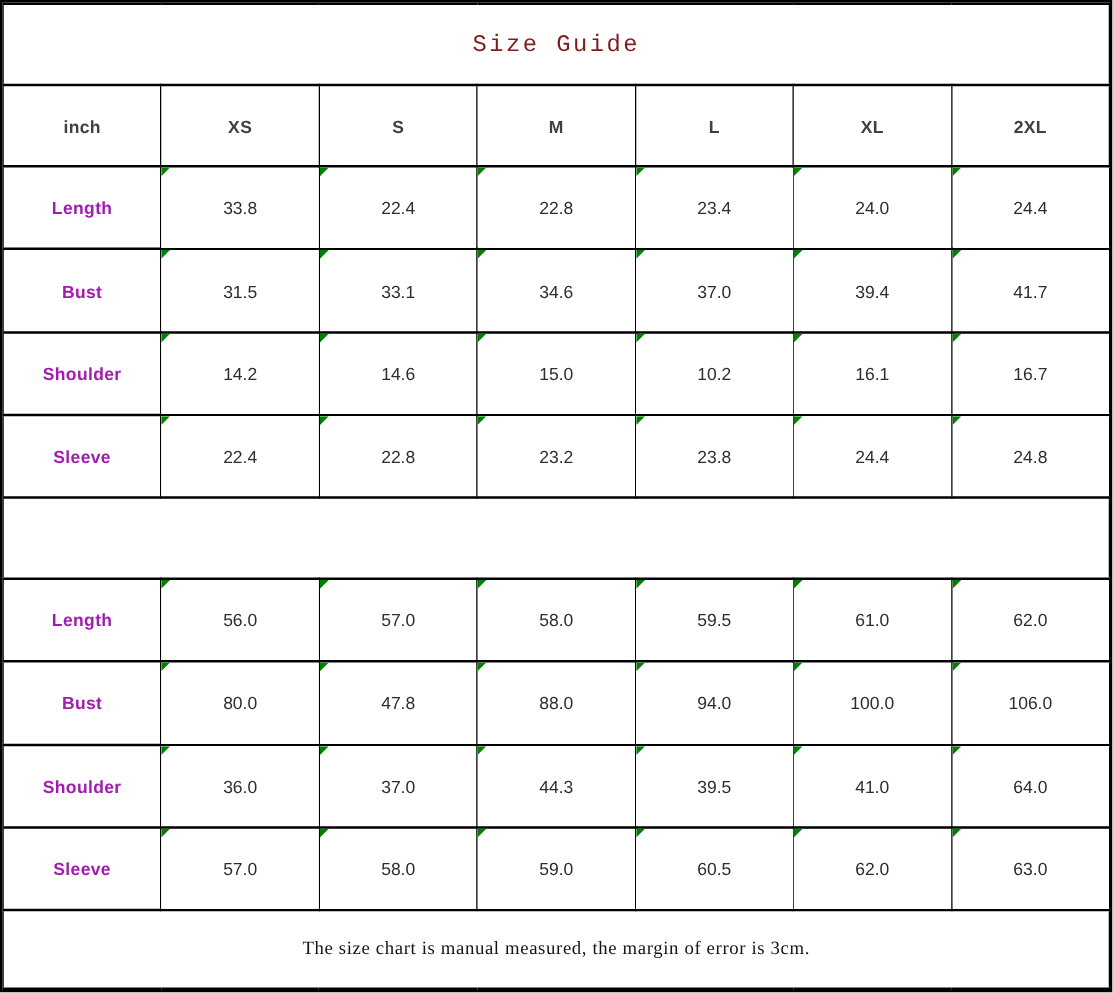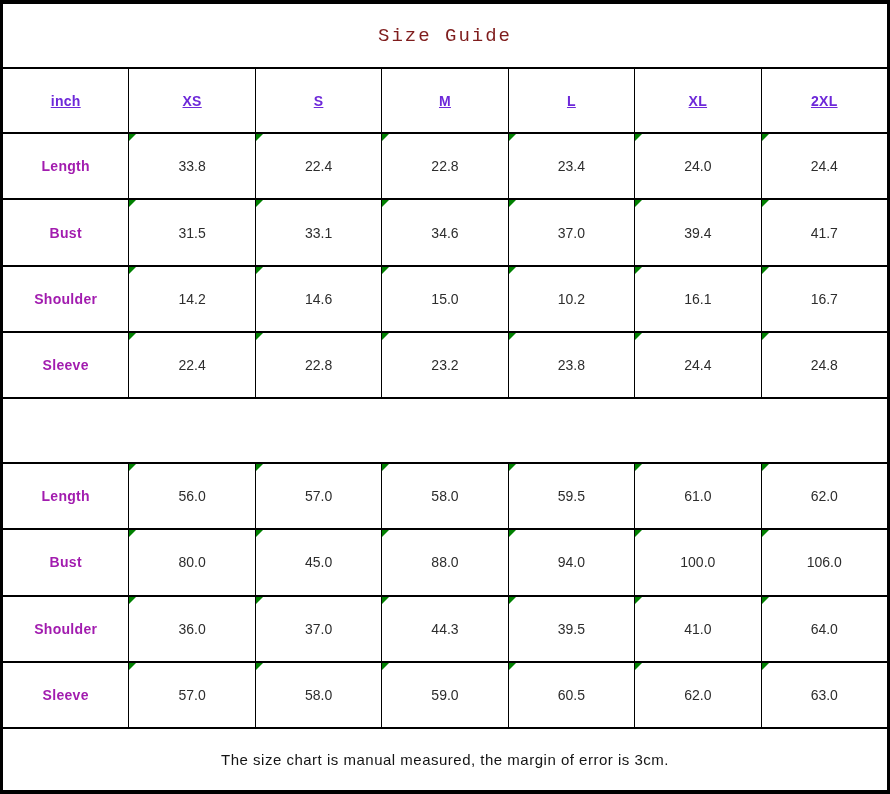--- a/index.html
+++ b/index.html
@@ -39,23 +39,22 @@
     font-family: "Liberation Mono", "DejaVu Sans Mono", monospace;
     font-size: 19px;
     font-weight: normal;
     letter-spacing: 2px;
     color: #7f1d1d;
   }
   th.unit-cell, th.size-cell {
     height: 58px;
     font-size: 14px;
     font-weight: bold;
-    color: #6d28d9;
+    color: #404040;
     letter-spacing: 0.3px;
-    text-decoration: underline;
   }
   th.label-cell {
     height: 59px;
     font-size: 14px;
     font-weight: bold;
     color: #a21caf;
     letter-spacing: 0.3px;
   }
   td.value-cell {
     position: relative;
@@ -70,21 +69,21 @@
     width: 0;
     height: 0;
     border-top: 7px solid var(--flag-green, #008000);
     border-right: 7px solid transparent;
   }
   td.spacer-cell {
     height: 58px;
   }
   td.footer-cell {
     height: 56px;
-    font-family: Liberation Sans, sans-serif;
+    font-family: Liberation Serif, serif;
     font-size: 15px;
     color: #141414;
     letter-spacing: 0.5px;
   }
 </style>
 </head>
 <body>
 
 <div class="sheet">
   <table class="size-guide">
@@ -154,21 +153,21 @@
       <td class="value-cell"><span class="corner-flag"></span><span>57.0</span></td>
       <td class="value-cell"><span class="corner-flag"></span><span>58.0</span></td>
       <td class="value-cell"><span class="corner-flag"></span><span>59.5</span></td>
       <td class="value-cell"><span class="corner-flag"></span><span>61.0</span></td>
       <td class="value-cell"><span class="corner-flag"></span><span>62.0</span></td>
     </tr>
 
     <tr>
       <th class="label-cell">Bust</th>
       <td class="value-cell"><span class="corner-flag"></span><span>80.0</span></td>
-      <td class="value-cell"><span class="corner-flag"></span><span>45.0</span></td>
+      <td class="value-cell"><span class="corner-flag"></span><span>47.8</span></td>
       <td class="value-cell"><span class="corner-flag"></span><span>88.0</span></td>
       <td class="value-cell"><span class="corner-flag"></span><span>94.0</span></td>
       <td class="value-cell"><span class="corner-flag"></span><span>100.0</span></td>
       <td class="value-cell"><span class="corner-flag"></span><span>106.0</span></td>
     </tr>
 
     <tr>
       <th class="label-cell">Shoulder</th>
       <td class="value-cell"><span class="corner-flag"></span><span>36.0</span></td>
       <td class="value-cell"><span class="corner-flag"></span><span>37.0</span></td>

